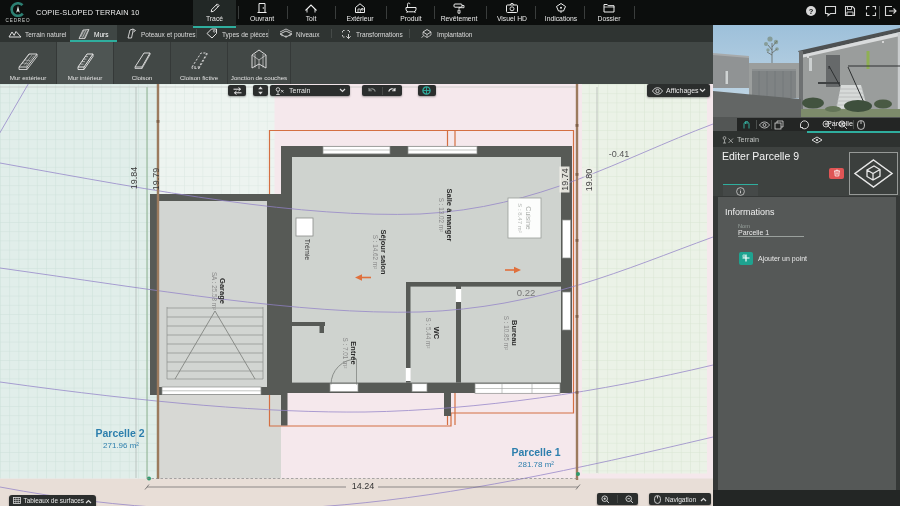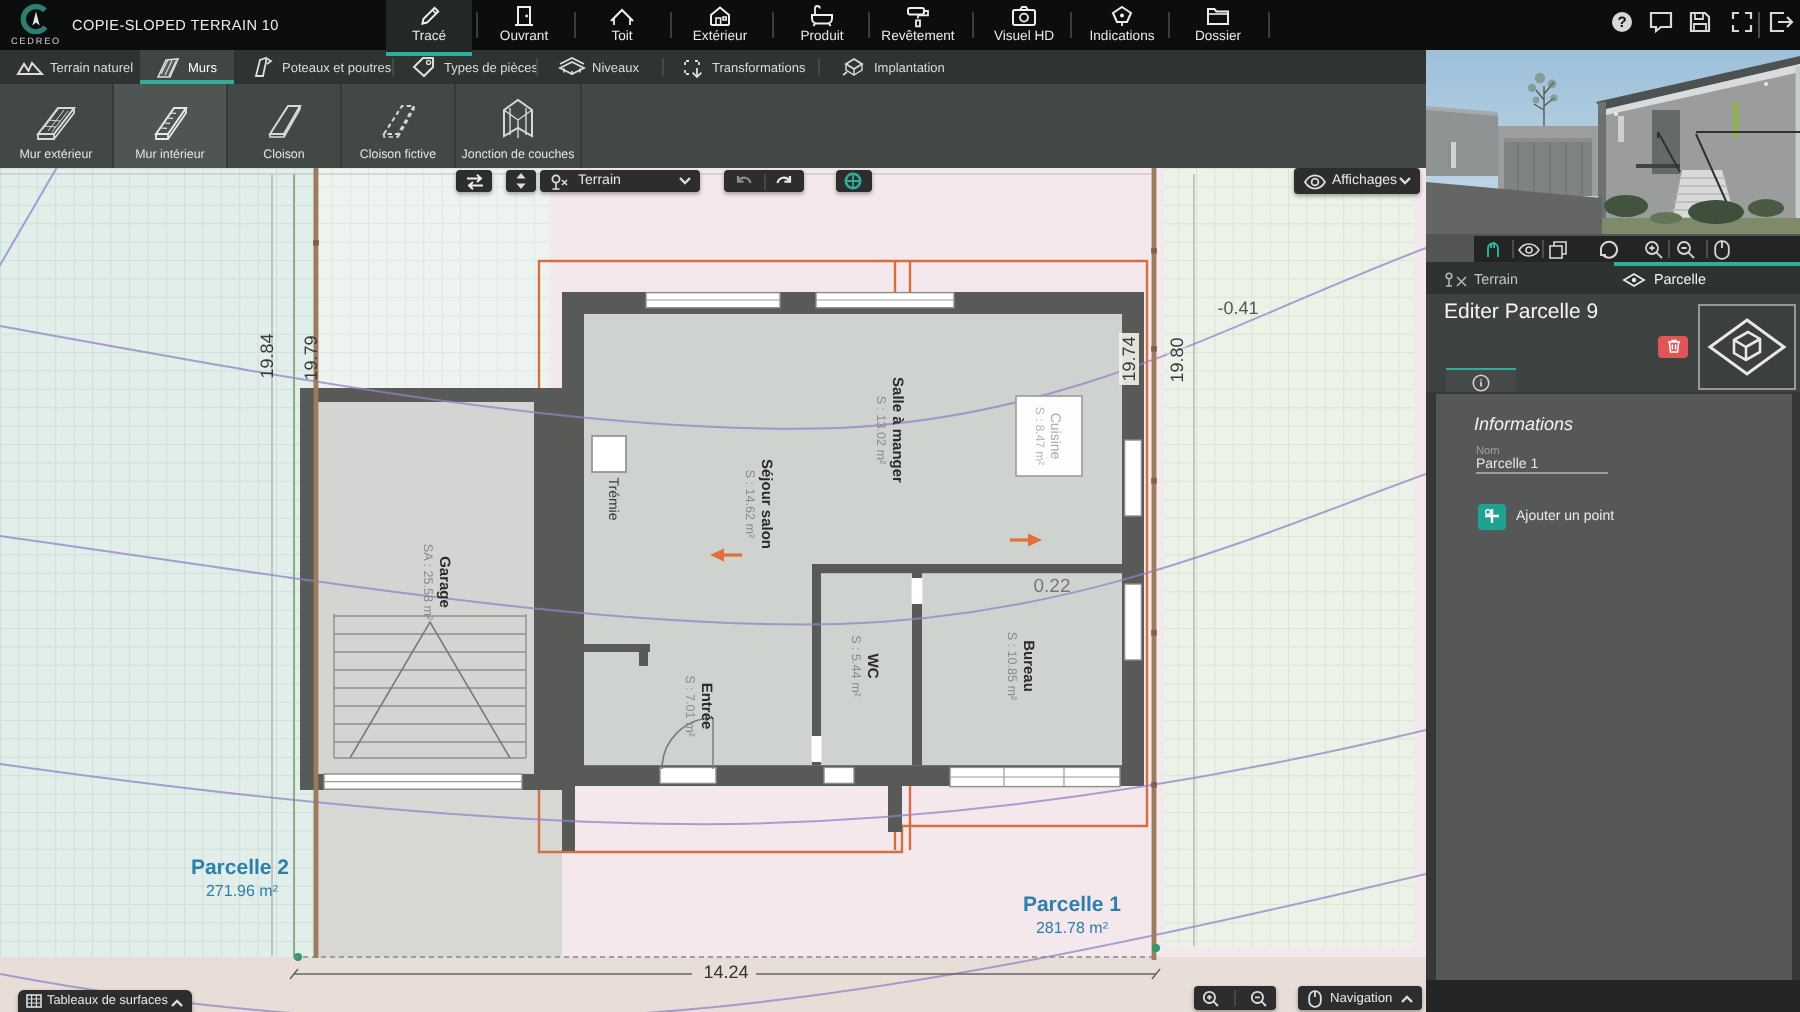--- a/index.html
+++ b/index.html
@@ -568,21 +568,21 @@
 <div class="abs" style="left:94px;top:106px;width:93px;height:2px;background:#2fae9e;"></div>
 <svg class="abs" style="left:9px;top:110.5px" width="12" height="8" viewBox="0 0 12 8">
         <circle cx="2.5" cy="2" r="1.4" fill="none" stroke="#b0b3b1" stroke-width=".8"></circle>
         <path d="M2.5 3.5V7M1 7h3M6.5 2.5L11 7M11 2.5L6.5 7" stroke="#b0b3b1" stroke-width=".8" fill="none"></path>
       </svg>
 <div class="abs" style="left:24px;top:110px;font-size:7.2px;color:#c3c6c4;">Terrain</div>
 <svg class="abs" style="left:98px;top:110.5px" width="12" height="8" viewBox="0 0 12 8">
         <path d="M1 4L6 1l5 3-5 3z" fill="none" stroke="#e8e8e8" stroke-width=".9"></path>
         <circle cx="6" cy="4" r="1.1" fill="#e8e8e8"></circle>
       </svg>
-<div class="abs" style="left:114px;top:110px;font-size:7.2px;color:#f2f2f2;">Parcelle</div>
+<div class="abs" style="left:114px;top:94px;font-size:7.2px;color:#f2f2f2;">Parcelle</div>
 
 <div class="abs" style="left:0;top:121.5px;width:187px;height:49.5px;background:#3e4240;"></div>
 <div class="abs" style="left:9px;top:125px;font-size:10.5px;color:#f4f4f4;">Editer Parcelle 9</div>
 <div class="abs" style="left:116px;top:142.5px;width:15px;height:11px;background:#e05555;border-radius:2px;">
 <svg style="margin:1.5px 0 0 3.5px" width="8" height="8" viewBox="0 0 8 8">
           <path d="M1 2h6M3 2V1.2h2V2M1.7 2l.5 5h3.6l.5-5M3.2 3.3v2.4M4.8 3.3v2.4" fill="none" stroke="#fff" stroke-width=".75"></path>
         </svg>
 </div>
 <div class="abs" style="left:136px;top:127px;width:49px;height:43px;background:#3b3f3d;border:1px solid #969997;">
 <svg style="margin:4px 0 0 2px" width="43" height="34" viewBox="0 0 43 34">
@@ -592,21 +592,21 @@
 </div>
 
 <div class="abs" style="left:10px;top:158.5px;width:35px;height:1.8px;background:#2fae9e;"></div>
 <div class="abs" style="left:10px;top:160.3px;width:35px;height:11.2px;background:#454948;"></div>
 <svg class="abs" style="left:22.5px;top:162px" width="9" height="9" viewBox="0 0 9 9">
         <circle cx="4.5" cy="4.5" r="3.9" fill="none" stroke="#d0d0d0" stroke-width=".8"></circle>
         <path d="M4.5 3.8v2.5M4.5 2.6v.7" stroke="#d0d0d0" stroke-width=".9"></path>
       </svg>
 
 <div class="abs" style="left:4.5px;top:171.5px;width:178px;height:293px;background:#555857;"></div>
-<div class="abs" style="left:24px;top:181.5px;font-size:9px;color:#f0f0f0;font-style:italic;">Informations</div>
+<div class="abs" style="left:12px;top:181.5px;font-size:9px;color:#f0f0f0;">Informations</div>
 <div class="abs" style="left:25px;top:197.5px;font-size:5.6px;color:#9aa49f;">Nom</div>
 <div class="abs" style="left:25px;top:203.5px;font-size:7px;color:#e8e8e8;">Parcelle 1</div>
 <div class="abs" style="left:24.5px;top:210.5px;width:66px;height:1px;background:#9aa09d;"></div>
 <div class="abs" style="left:26px;top:226.5px;width:13.5px;height:13px;background:#1fa390;border-radius:2px;">
 <svg style="margin:2.5px 0 0 3px" width="8" height="8" viewBox="0 0 8 8">
           <path d="M4 .5v7M.5 4h7" stroke="#fff" stroke-width="1.2"></path>
           <circle cx="2" cy="2" r="1.2" fill="none" stroke="#fff" stroke-width=".7"></circle>
         </svg>
 </div>
 <div class="abs" style="left:45px;top:229.5px;font-size:7px;color:#eaeaea;">Ajouter un point</div>

